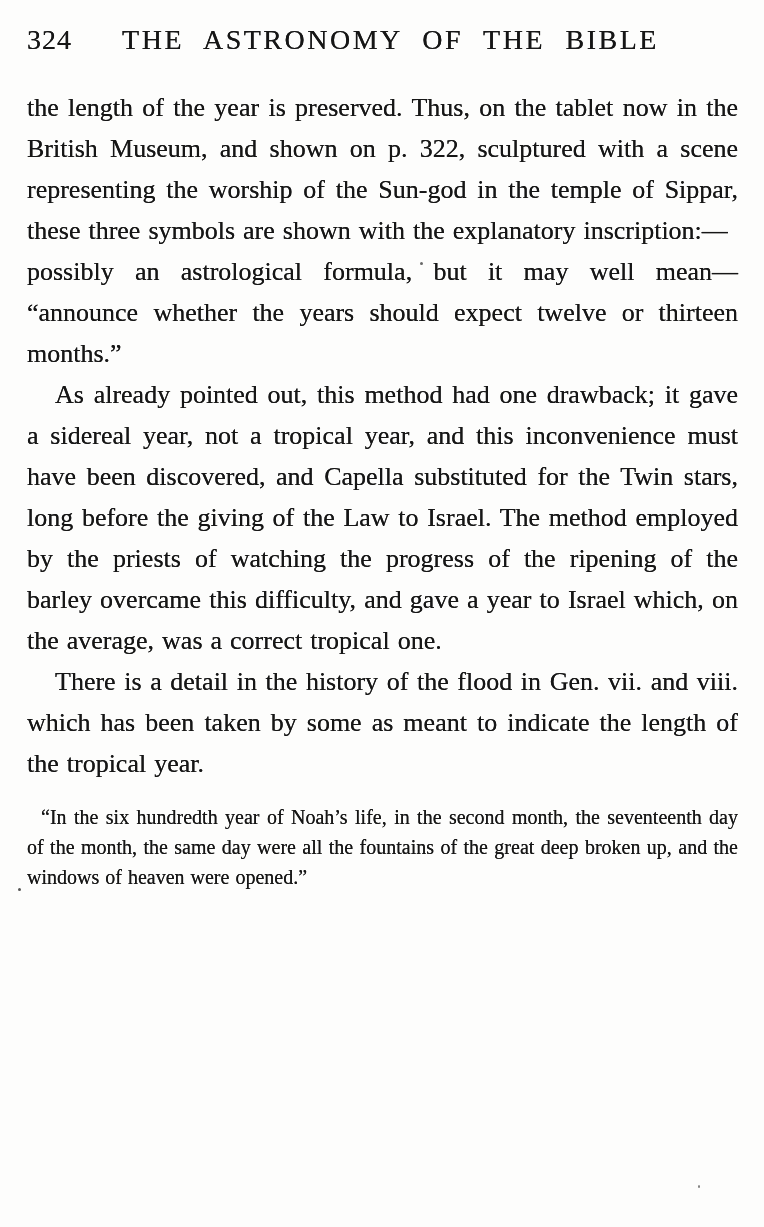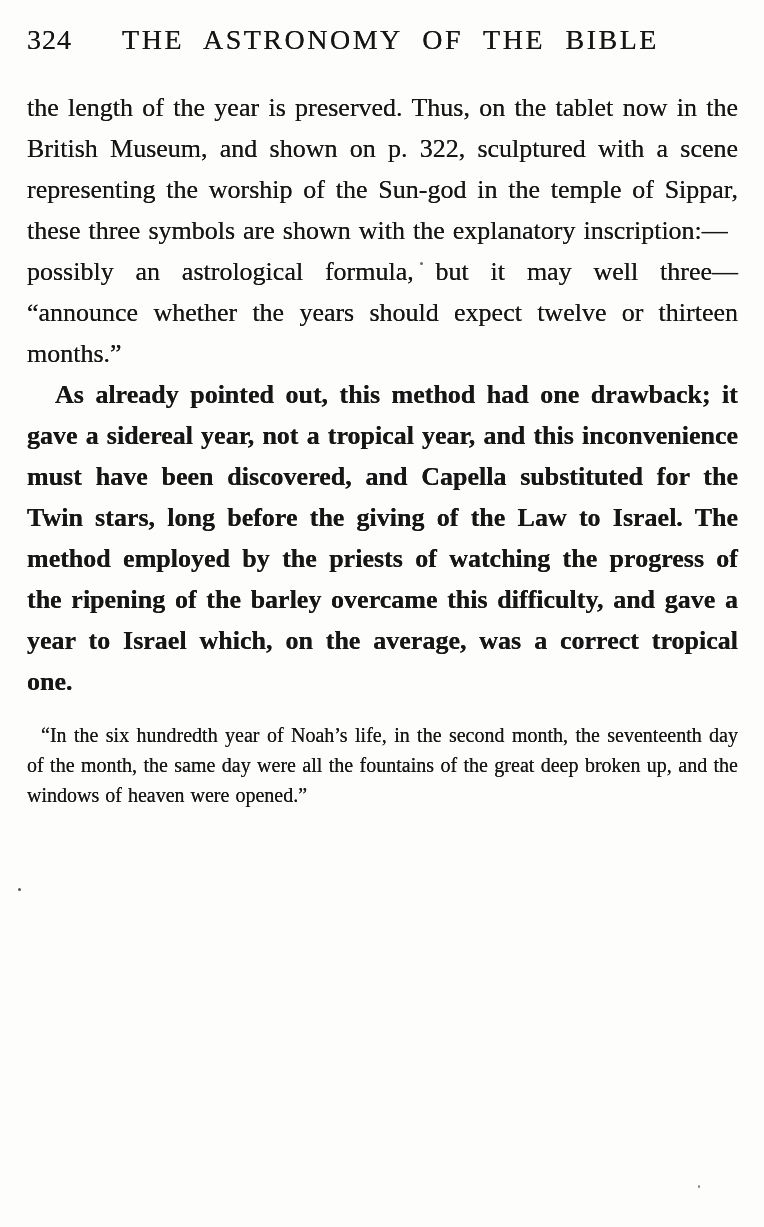--- a/index.html
+++ b/index.html
@@ -44,21 +44,21 @@
   }
   
   .body-p {
     margin: 0;
     font-size: 26px;
     line-height: 41px;
     text-align: justify;
     word-spacing: 1.5px;
   }
   .first-p { margin-top: 27px; }
-  .indent { text-indent: 28px; font-weight: bold; }
+  .indent { text-indent: 28px; }
   
   .verse-quote {
     margin: 23px 0 12px 0;
     font-size: 22px;
     line-height: 33px;
   }
   .verse-line-1 { margin-left: 6px; }
   .verse-line-2 { margin-left: 20px; }
   
   .scripture-quote {
@@ -91,24 +91,25 @@
   <div class="running-head">
     <span class="page-number">324</span>
     <div class="running-title">THE ASTRONOMY OF THE BIBLE</div>
   </div>
 
   <div class="content">
 
     <p class="body-p first-p">the length of the year is preserved.  Thus, on the tablet now in the British Museum, and shown on p. 322, sculptured with a scene representing the worship of the Sun-god in the temple of Sippar, these three symbols are shown with the explanatory inscription:—</p>
 
 
-    <p class="body-p">possibly an astrological formula, but it may well three— “announce whether the years should expect twelve or thirteen months.”</p>
+    <p class="body-p">possibly an astrological formula, but it may well mean— “announce whether the years should expect twelve or thirteen months.”</p>
 
     <p class="body-p indent">As already pointed out, this method had one drawback; it gave a sidereal year, not a tropical year, and this inconvenience must have been discovered, and Capella substituted for the Twin stars, long before the giving of the Law to Israel.  The method employed by the priests of watching the progress of the ripening of the barley overcame this difficulty, and gave a year to Israel which, on the average, was a correct tropical one.</p>
 
+    <p class="body-p indent">There is a detail in the history of the flood in Gen. vii. and viii. which has been taken by some as meant to indicate the length of the tropical year.</p>
 
     <div class="scripture-quote">
       <p>“In the six hundredth year of Noah’s life, in the second month, the seventeenth day of the month, the same day were all the fountains of the great deep broken up, and the windows of heaven were opened.”</p>
     </div>
 
 
   </div>
 
   <div class="speckle speckle-1"></div>
   <div class="speckle speckle-2"></div>

